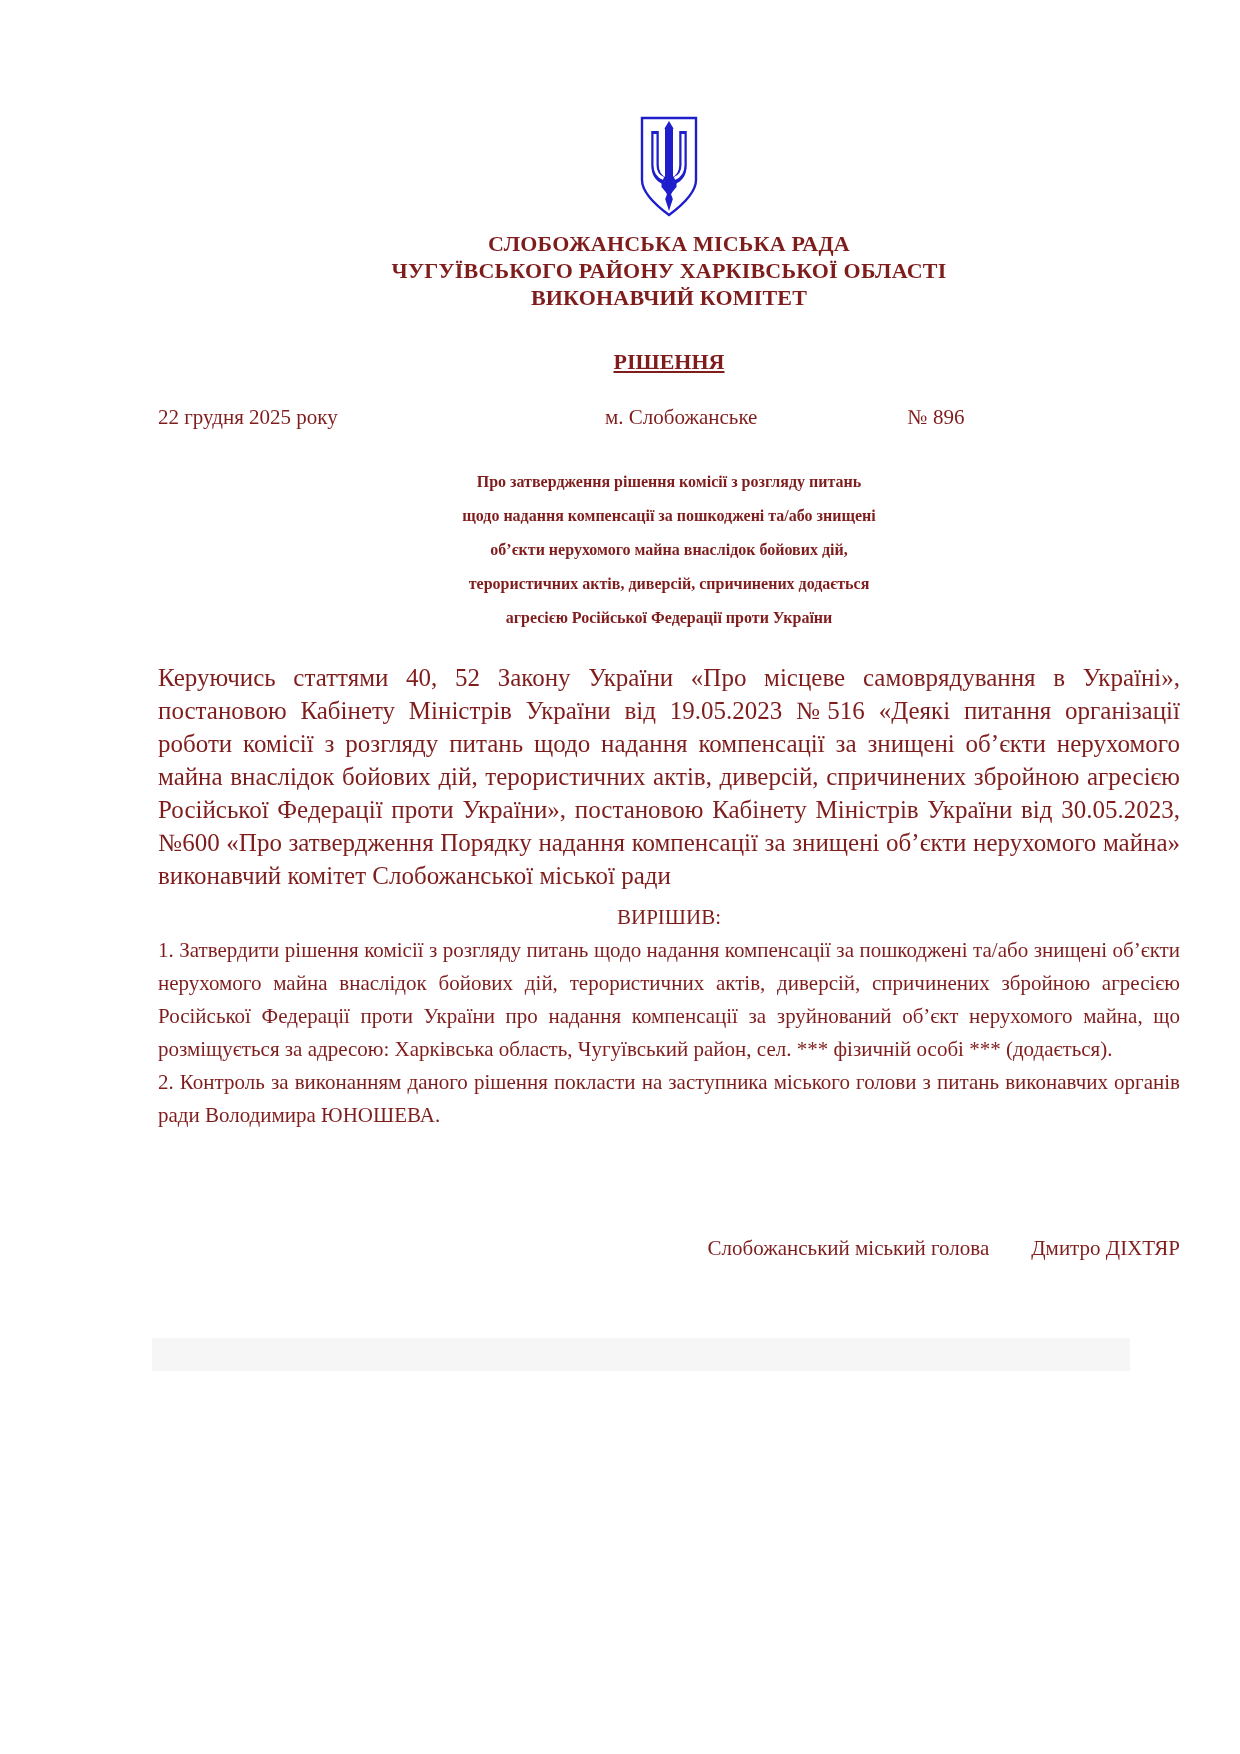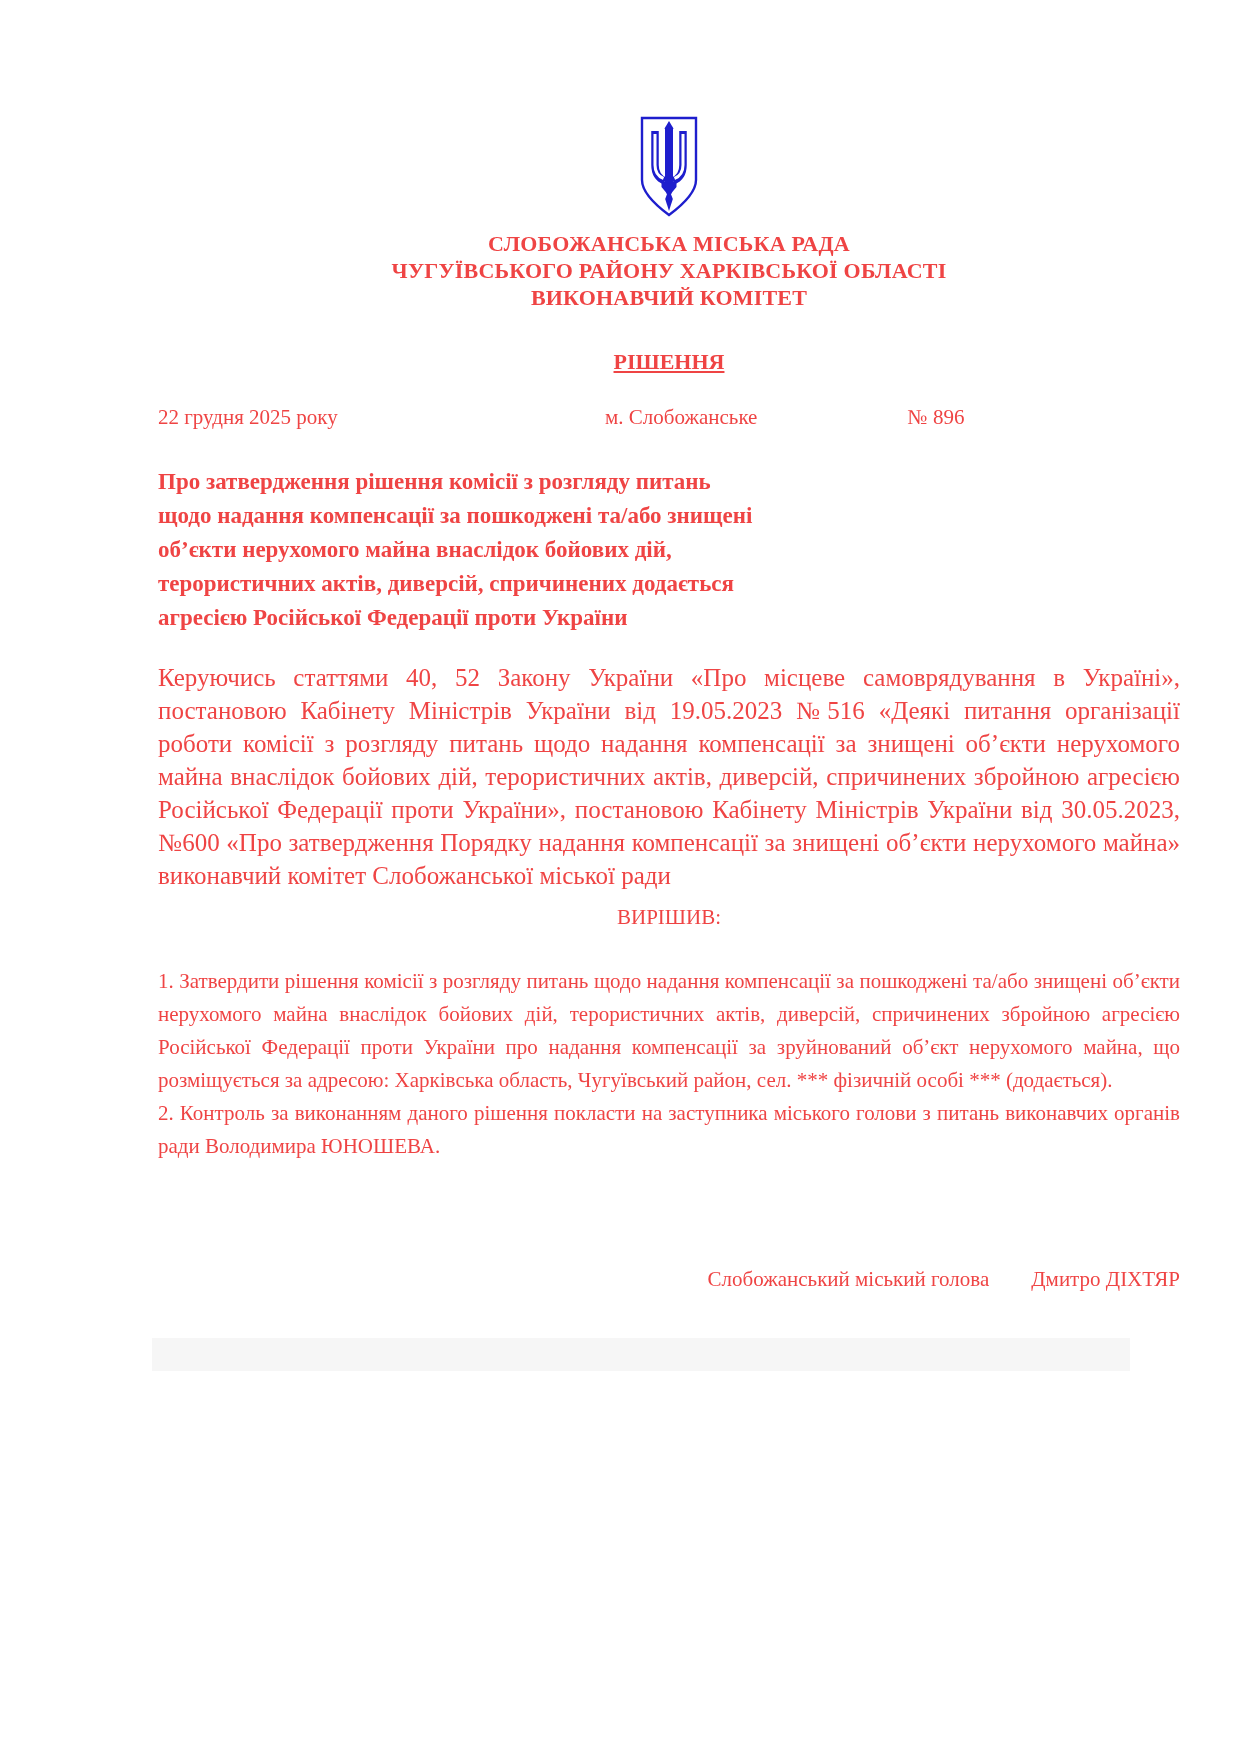--- a/index.html
+++ b/index.html
@@ -4,21 +4,21 @@
 <style>
   html, body { margin: 0; padding: 0; background: #888; }
   .page {
     position: relative;
     width: 1240px;
     height: 1754px;
     margin: 0 auto;
     background: #ffffff;
     overflow: hidden;
     font-family: "Liberation Serif", "DejaVu Serif", serif;
-    color: #ef4444;
+    color: #7f1d1d;
   }
   .col {
     position: absolute;
     left: 158px;
     top: 0;
     width: 1022px;
   }
   .emblem {
     margin-top: 116px;
     text-align: center;
@@ -50,44 +50,44 @@
     display: flex;
     font-size: 21px;
     line-height: 28px;
   }
   .meta-date  { flex: 0 0 447px; text-align: left; }
   .meta-place { flex: 0 0 181px; text-align: left; }
   .meta-num   { flex: 1 1 auto; text-align: center; padding-right: 94px; font-family: Liberation Serif, serif; }
   .title {
     margin-top: 34px;
     font-weight: bold;
-    font-size: 23px;
+    font-size: 16px;
     line-height: 34px;
-    text-align: left;
+    text-align: center;
   }
   .title .t-line { display: block; }
   .preamble {
     margin: 26px 0 0 0;
     font-size: 25px;
     line-height: 33px;
     text-align: justify;
   }
   .resolved {
     margin-top: 9px;
     font-size: 21px;
     line-height: 33px;
     text-align: center;
   }
   .item {
     margin: 0;
     font-size: 21px;
     line-height: 33px;
     text-align: justify;
   }
-  .item.first { margin-top: 31px; }
+  .item.first { }
   .sig-row {
     margin-top: 102px;
     display: flex;
     justify-content: flex-end;
     font-size: 21px;
     line-height: 28px;
     gap: 42px;
   }
   .grey-bar {
     position: absolute;

